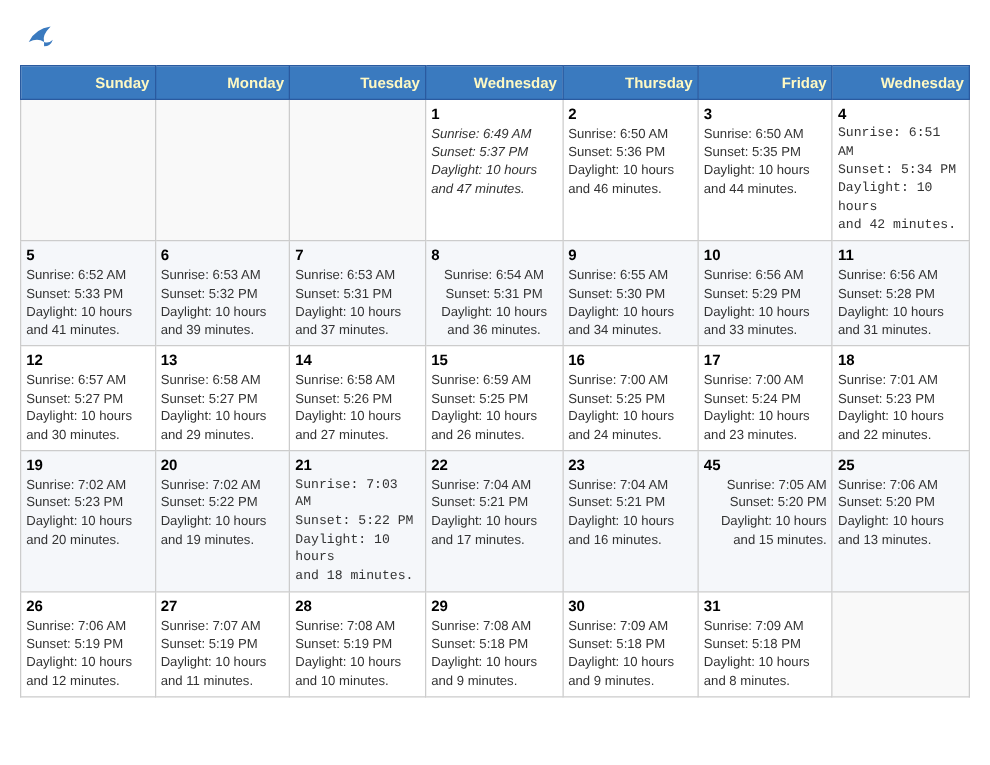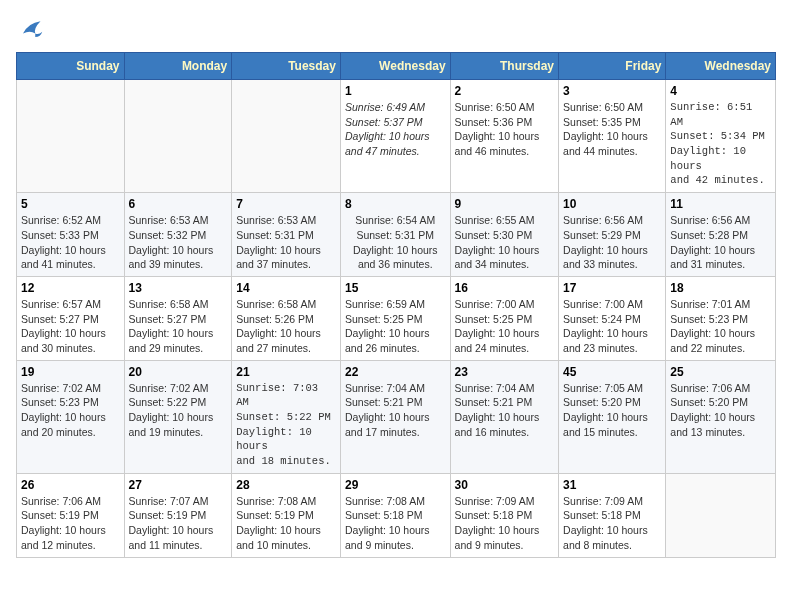--- a/index.html
+++ b/index.html
@@ -283,21 +283,21 @@
         </td>
         <td>
           <div class="day-number">23</div>
           <div class="day-info" style="white-space: pre-line;">Sunrise: 7:04 AM
 Sunset: 5:21 PM
 Daylight: 10 hours
 and 16 minutes.</div>
         </td>
         <td>
           <div class="day-number">45</div>
-          <div class="day-info" style="white-space: pre-line;">Sunrise: 7:05 AM
+          <div class="day-info" style="white-space: pre-line; text-align: right;">Sunrise: 7:05 AM
 Sunset: 5:20 PM
 Daylight: 10 hours
 and 15 minutes.</div>
         </td>
         <td>
           <div class="day-number">25</div>
           <div class="day-info" style="white-space: pre-line;">Sunrise: 7:06 AM
 Sunset: 5:20 PM
 Daylight: 10 hours
 and 13 minutes.</div>

